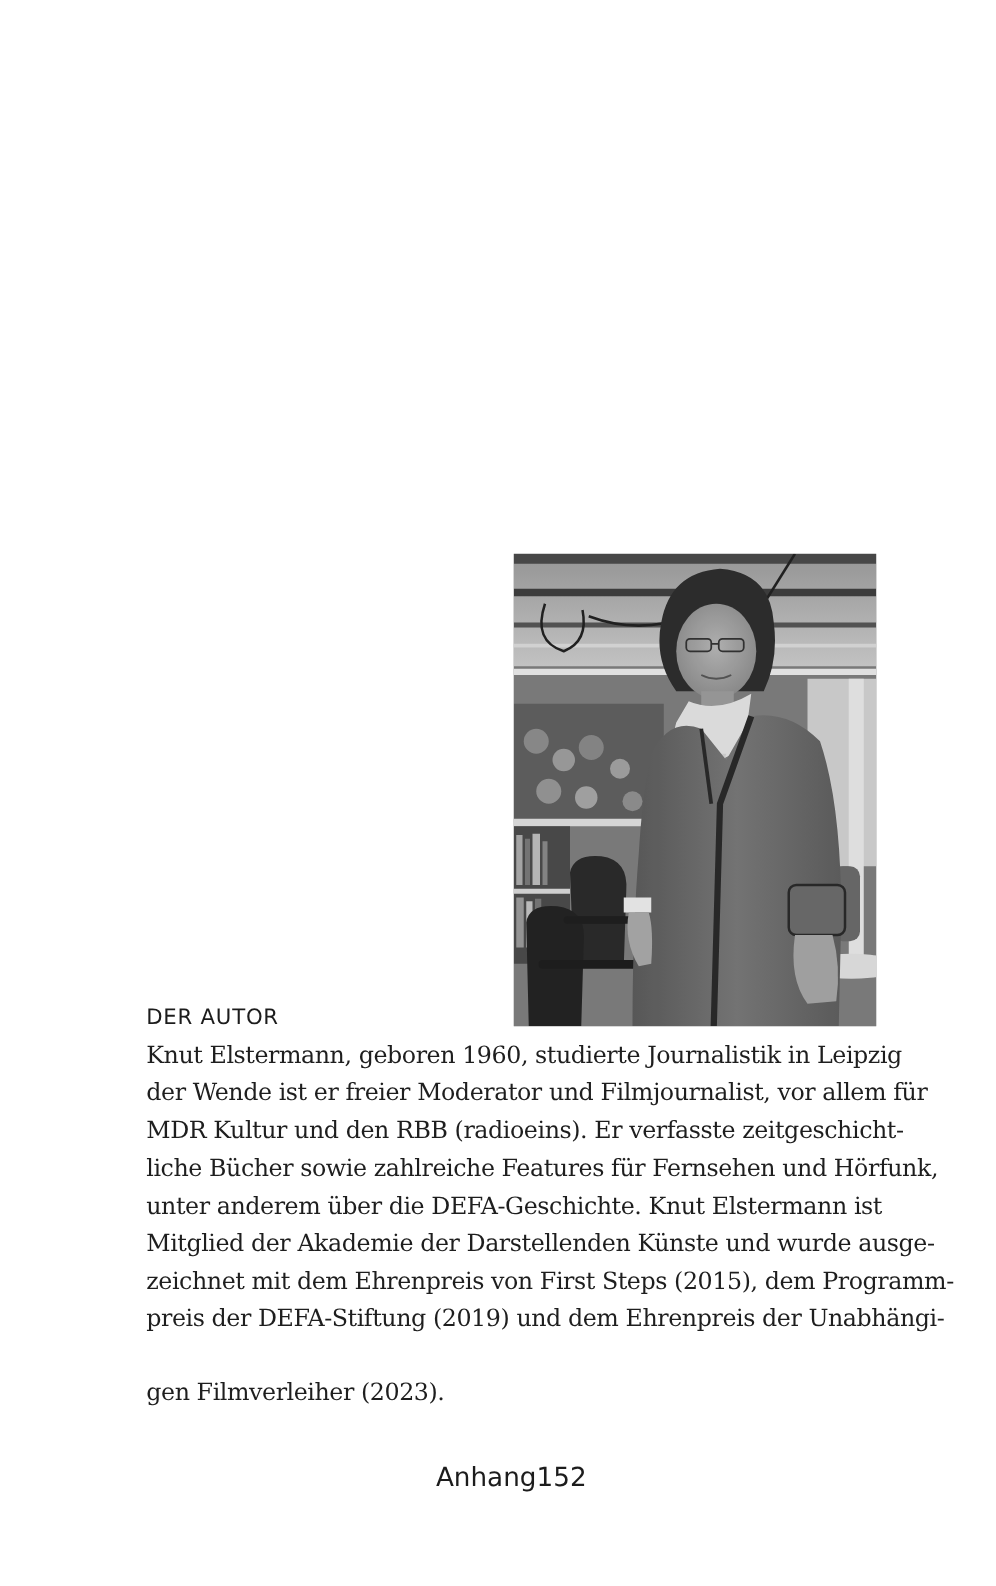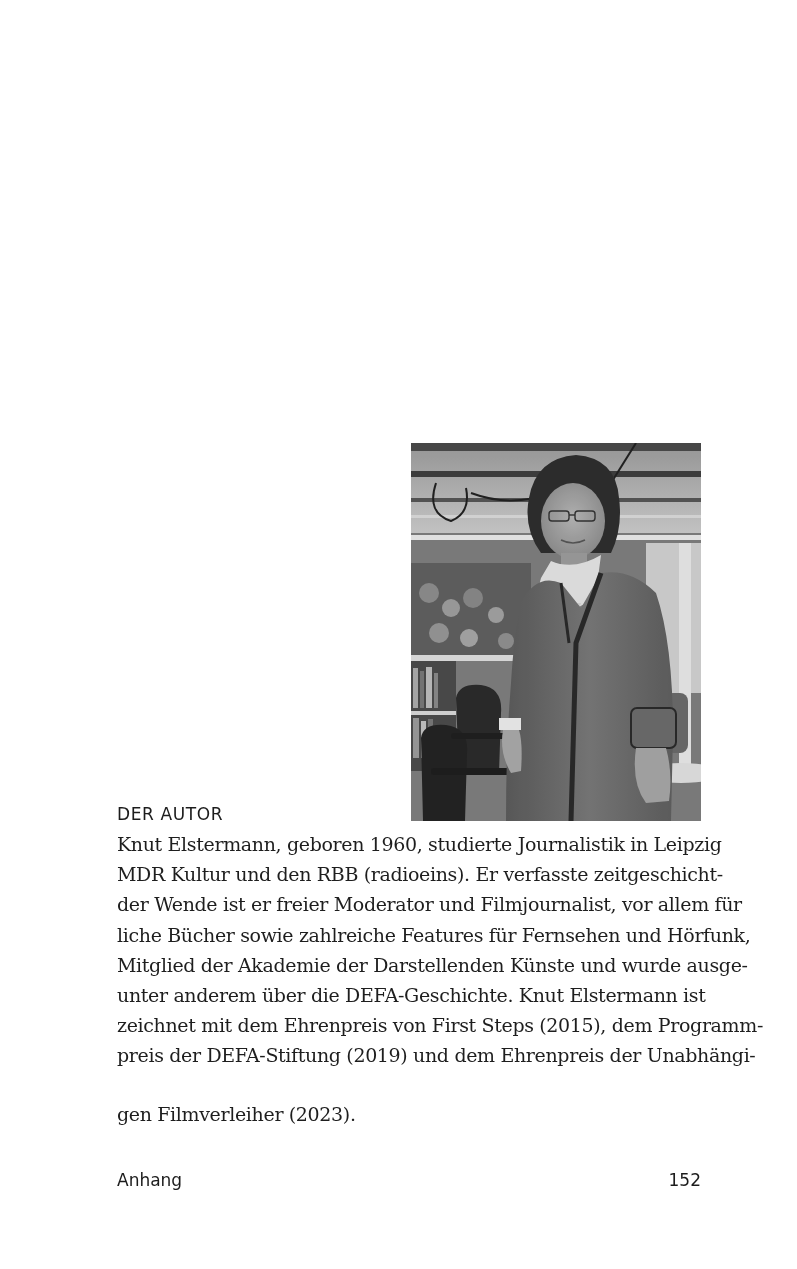--- a/index.html
+++ b/index.html
@@ -62,23 +62,23 @@
     .body-text .line.last {
       text-align-last: left;
       margin-top: 28px;
     }
     .footer {
       position: absolute;
       left: 101px;
       top: 1170px;
       width: 584px;
       display: flex;
-      justify-content: space-between;
+      justify-content: center;
       font-family: "DejaVu Sans", sans-serif;
-      font-size: 17px;
+      font-size: 21px;
       color: #1c1c1c;
     }
   </style>
 </head>
 <body>
 
 <div class="page">
 
   <div class="photo">
     <svg width="290" height="378" viewBox="0 0 290 378" xmlns="http://www.w3.org/2000/svg">
@@ -167,25 +167,25 @@
       <path d="M225 305 Q220 340 235 360 L258 358 Q262 330 255 305 Z" fill="#a5a5a5"></path>
 
       <rect x="0" y="0" width="290" height="378" fill="#000" opacity="0.03"></rect>
     </svg>
   </div>
 
   <h2 class="heading">DER AUTOR</h2>
 
   <div class="body-text">
     <span class="line">Knut Elstermann, geboren 1960, studierte Journalistik in Leipzig</span>
+    <span class="line">der Wende ist er freier Moderator und Filmjournalist, vor allem für</span>
     <span class="line">MDR Kultur und den RBB (radioeins). Er verfasste zeitgeschicht-</span>
-    <span class="line">der Wende ist er freier Moderator und Filmjournalist, vor allem für</span>
     <span class="line">liche Bücher sowie zahlreiche Features für Fernsehen und Hörfunk,</span>
+    <span class="line">unter anderem über die DEFA-Geschichte. Knut Elstermann ist</span>
     <span class="line">Mitglied der Akademie der Darstellenden Künste und wurde ausge-</span>
-    <span class="line">unter anderem über die DEFA-Geschichte. Knut Elstermann ist</span>
     <span class="line">zeichnet mit dem Ehrenpreis von First Steps (2015), dem Programm-</span>
     <span class="line">preis der DEFA-Stiftung (2019) und dem Ehrenpreis der Unabhängi-</span>
     <span class="line last">gen Filmverleiher (2023).</span>
   </div>
 
   <div class="footer">
     <span>Anhang</span>
     <span>152</span>
   </div>
 

